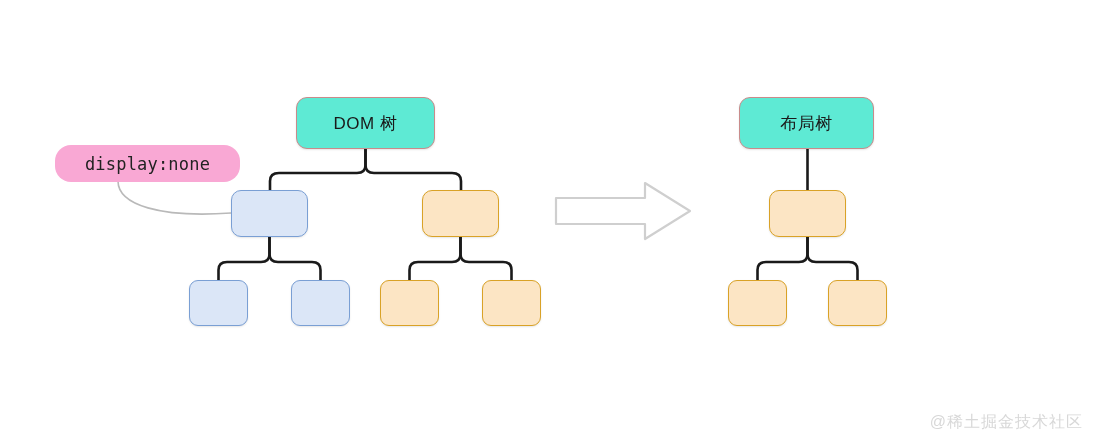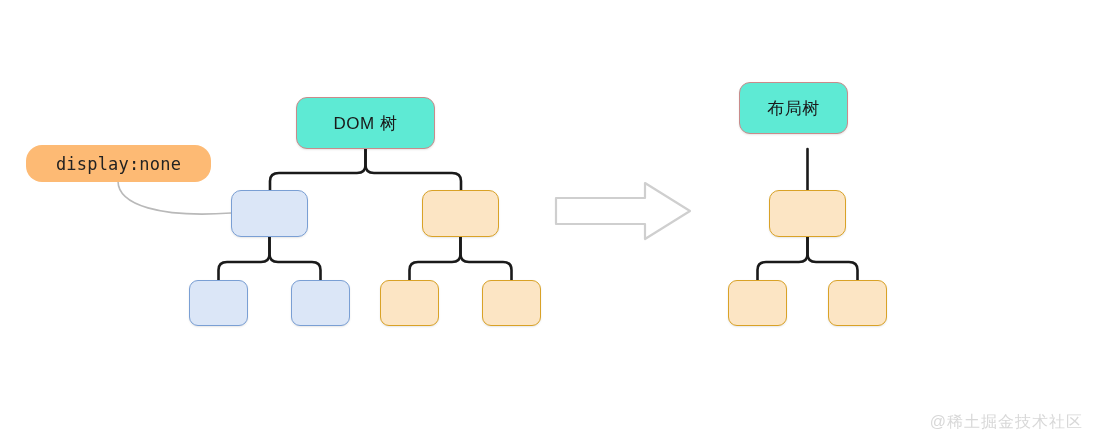--- a/index.html
+++ b/index.html
@@ -37,27 +37,28 @@
     background:#fce5c4;
     border:1.8px solid #d9a227;
     box-shadow:0 1px 2px rgba(0,0,0,0.10);
   }
   .node.small{border-radius:9px;}
 
   .tag{
     position:absolute;
     box-sizing:border-box;
     display:flex;align-items:center;justify-content:center;
-    background:#fdba74;
+    background:#f9a8d4;
     border-radius:16px;
     font-family:"DejaVu Sans Mono","Liberation Mono",monospace;
     font-size:17px;
     color:#222;
     letter-spacing:0.2px;
     z-index:4;
+    margin-left:29px;
   }
 
   .watermark{
     position:absolute;
     right:22px;bottom:14px;
     font-size:16px;
     color:#d8d8d8;
     letter-spacing:1px;
     z-index:5;
     user-select:none;
@@ -96,20 +97,20 @@
 <div class="node root" style="left:296px;top:97px;width:139px;height:52px;">DOM 树</div>
 
 <div class="node blue" style="left:231px;top:190px;width:77px;height:47px;"></div>
 <div class="node orange" style="left:422px;top:190px;width:77px;height:47px;"></div>
 
 <div class="node blue small" style="left:189px;top:280px;width:59px;height:46px;"></div>
 <div class="node blue small" style="left:291px;top:280px;width:59px;height:46px;"></div>
 <div class="node orange small" style="left:380px;top:280px;width:59px;height:46px;"></div>
 <div class="node orange small" style="left:482px;top:280px;width:59px;height:46px;"></div>
 
-<div class="node root" style="left:739px;top:82px;width:109px;height:52px;font-family:Liberation Serif, serif;">布局树</div>
+<div class="node root" style="left:739px;top:97px;width:135px;height:52px;font-family:Liberation Serif, serif;">布局树</div>
 
 <div class="node orange" style="left:769px;top:190px;width:77px;height:47px;"></div>
 
 <div class="node orange small" style="left:728px;top:280px;width:59px;height:46px;"></div>
 <div class="node orange small" style="left:828px;top:280px;width:59px;height:46px;"></div>
 
 <div class="watermark">@稀土掘金技术社区</div>
 
 </body></html>

